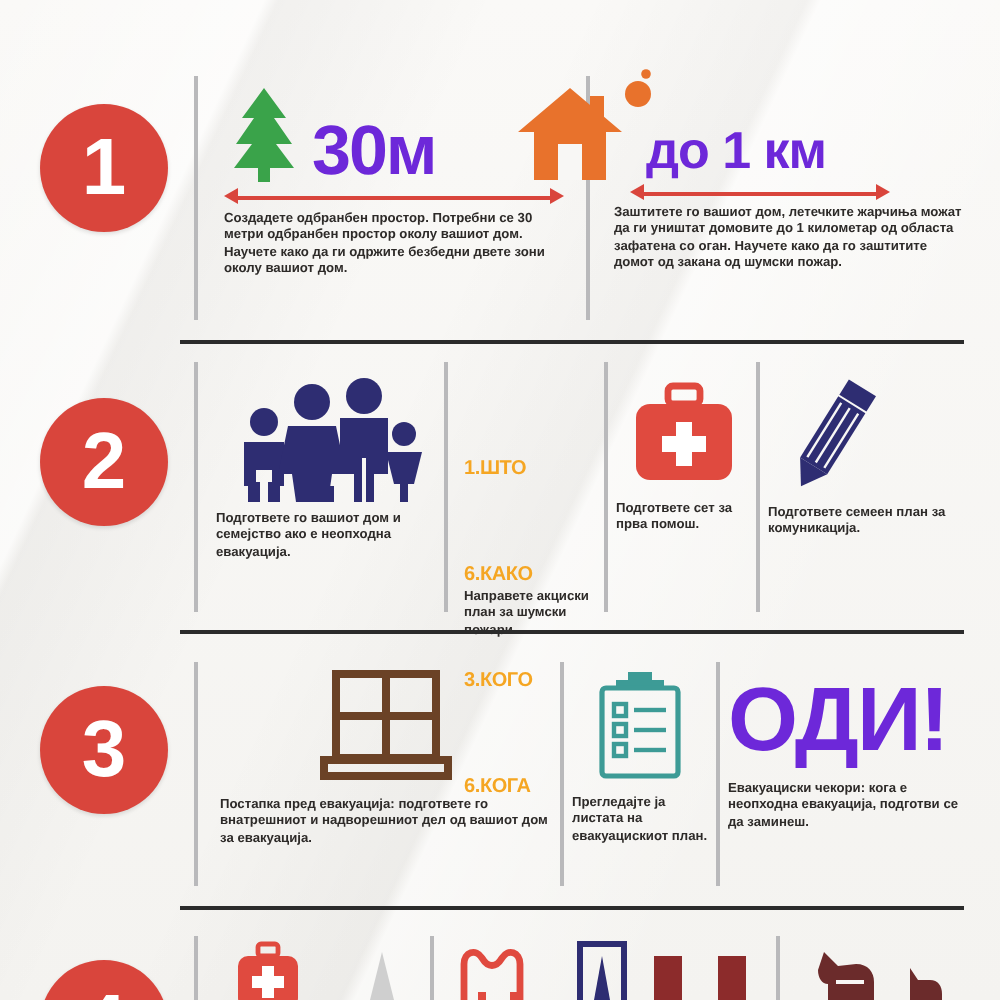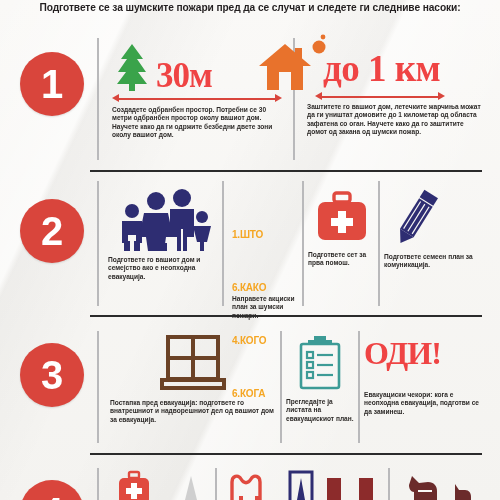--- a/index.html
+++ b/index.html
@@ -25,37 +25,36 @@
   #row2{top:177px;height:145px;}
   #row3{top:327px;height:128px;}
   #row4{top:460px;height:40px;}
   .rule{position:absolute;left:90px;width:392px;height:2px;background:#2b2b2b;}
   .numcircle{position:absolute;left:20px;width:64px;height:64px;border-radius:50%;
     background:#d9453c;color:#fff;display:flex;align-items:center;justify-content:center;
     font-size:40px;font-weight:bold;line-height:1;box-shadow:0 1px 2px rgba(0,0,0,.12);}
   .vdiv{position:absolute;width:1.5px;background:#b9b9bb;}
   .cell{position:absolute;}
   .cap{font-size:6.6px;line-height:1.28;color:#2d2a28;font-weight:600;}
-  .bigred{color:#ef4444;font-weight:bold;font-family:Liberation Serif, serif;}
+  .bigred{color:#6d28d9;font-weight:bold;}
   .arrow{position:relative;height:9px;}
   .arrow .bar{position:absolute;top:4px;left:6px;right:6px;height:1.6px;}
   .arrow .hl,.arrow .hr{position:absolute;top:0;width:0;height:0;
     border-top:4.5px solid transparent;border-bottom:4.5px solid transparent;}
   .arrow .hl{left:0;border-right:7px solid currentColor;}
   .arrow .hr{right:0;border-left:7px solid currentColor;}
   .listnum{font-size:10px;font-weight:bold;color:#f5a623;line-height:1.1;letter-spacing:-.2px;margin-top:42px;}
   .icon{display:block;}
 </style>
 </head>
 <body>
 
 <div class="page">
   <div class="tex"></div>
 
-  <div class="hdr">Подгответе се за шумските пожари пред да се случат и следете ги следниве насоки:</div>
 
   <div class="row" id="row1">
     <div class="numcircle" style="top:20px">1</div>
     <div class="vdiv" style="left:97px;top:6px;height:122px"></div>
     <div class="vdiv" style="left:293px;top:6px;height:122px"></div>
 
     <div class="cell" style="left:112px;top:8px;width:175px">
       <div style="display:flex;align-items:flex-end;gap:4px;height:52px;">
         <svg class="icon" width="40" height="50" viewBox="0 0 40 50">
           <polygon points="20,2 31,17 25,17 34,30 26,30 35,42 5,42 14,30 6,30 15,17 9,17" fill="#3aa34a"></polygon>
@@ -75,21 +74,21 @@
       <div style="position:relative;height:58px;">
         <svg class="icon" width="56" height="52" viewBox="0 0 56 52" style="position:absolute;left:-48px;top:6px;">
           <polygon points="28,4 54,26 46,26 46,50 10,50 10,26 2,26" fill="#e8722c"></polygon>
           <rect x="22" y="32" width="12" height="18" fill="#f8f7f5"></rect>
           <rect x="38" y="8" width="7" height="12" fill="#e8722c"></rect>
         </svg>
         <svg class="icon" width="18" height="22" viewBox="0 0 18 22" style="position:absolute;left:5px;top:0;">
           <circle cx="9" cy="13" r="6.5" fill="#e8722c"></circle>
           <circle cx="13" cy="3" r="2.4" fill="#e8722c"></circle>
         </svg>
-        <div class="bigred" style="position:absolute;left:18px;top:16px;font-size:37px;line-height:1;letter-spacing:-.5px;">до 1 км</div>
+        <div class="bigred" style="position:absolute;left:18px;top:28px;font-size:26px;line-height:1;letter-spacing:-.5px;">до 1 км</div>
       </div>
       <div class="arrow" style="color:#d9453c;width:130px;margin:0 0 2px 10px;">
         <div class="hl"></div>
           <div class="bar" style="background:#d9453c"></div>
           <div class="hr"></div>
       </div>
       <div class="cap" style="margin-left:2px;">Заштитете го вашиот дом, летечките жарчиња можат да ги уништат домовите до 1 километар од областа зафатена со оган. Научете како да го заштитите домот од закана од шумски пожар.</div>
     </div>
 
     <div class="rule" style="top:138px"></div>
@@ -119,21 +118,21 @@
             <path d="M79 37h18l-4 16h-3v9h-4v-9h-3z"></path>
         </g>
       </svg>
       <div class="cap">Подгответе го вашиот дом и семејство ако е неопходна евакуација.</div>
     </div>
 
     <div class="cell" style="left:232px;top:10px;width:66px">
       <div style="height:62px">
         <div class="listnum">1.ШТО</div>
         <div class="listnum">6.КАКО</div>
-        <div class="listnum">4.КОГО</div>
+        <div class="listnum">3.КОГО</div>
         <div class="listnum">6.КОГА</div>
       </div>
       <div class="cap" style="margin-top:4px">Направете акциски план за шумски пожари.</div>
     </div>
 
     <div class="cell" style="left:308px;top:10px;width:68px">
       <svg class="icon" width="52" height="58" viewBox="0 0 52 58" style="margin:2px auto 4px;">
         <rect x="18" y="4" width="16" height="9" rx="2.5" fill="none" stroke="#e04a3f" stroke-width="3.4"></rect>
         <rect x="2" y="13" width="48" height="38" rx="7" fill="#e04a3f"></rect>
         <rect x="22" y="22" width="8" height="22" fill="#fff"></rect>
@@ -188,21 +187,21 @@
           <rect x="11" y="27" width="6" height="6"></rect>
             <line x1="21" y1="30" x2="37" y2="30"></line>
           <rect x="11" y="37" width="6" height="6"></rect>
             <line x1="21" y1="40" x2="37" y2="40"></line>
         </g>
       </svg>
       <div class="cap">Прегледајте ја листата на евакуацискиот план.</div>
     </div>
 
     <div class="cell" style="left:364px;top:10px;width:124px">
-      <div class="bigred" style="font-size:32px;line-height:1;letter-spacing:-1px;height:54px;">ОДИ!</div>
+      <div class="bigred" style="font-size:45px;line-height:1;letter-spacing:-1px;height:54px;">ОДИ!</div>
       <div class="cap">Евакуациски чекори: кога е неопходна евакуација, подготви се да заминеш.</div>
     </div>
 
     <div class="rule" style="top:126px"></div>
   </div>
 
   <div class="row" id="row4">
     <div class="numcircle" style="top:20px">4</div>
     <div class="vdiv" style="left:97px;top:8px;height:34px"></div>
     <div class="vdiv" style="left:215px;top:8px;height:34px"></div>

